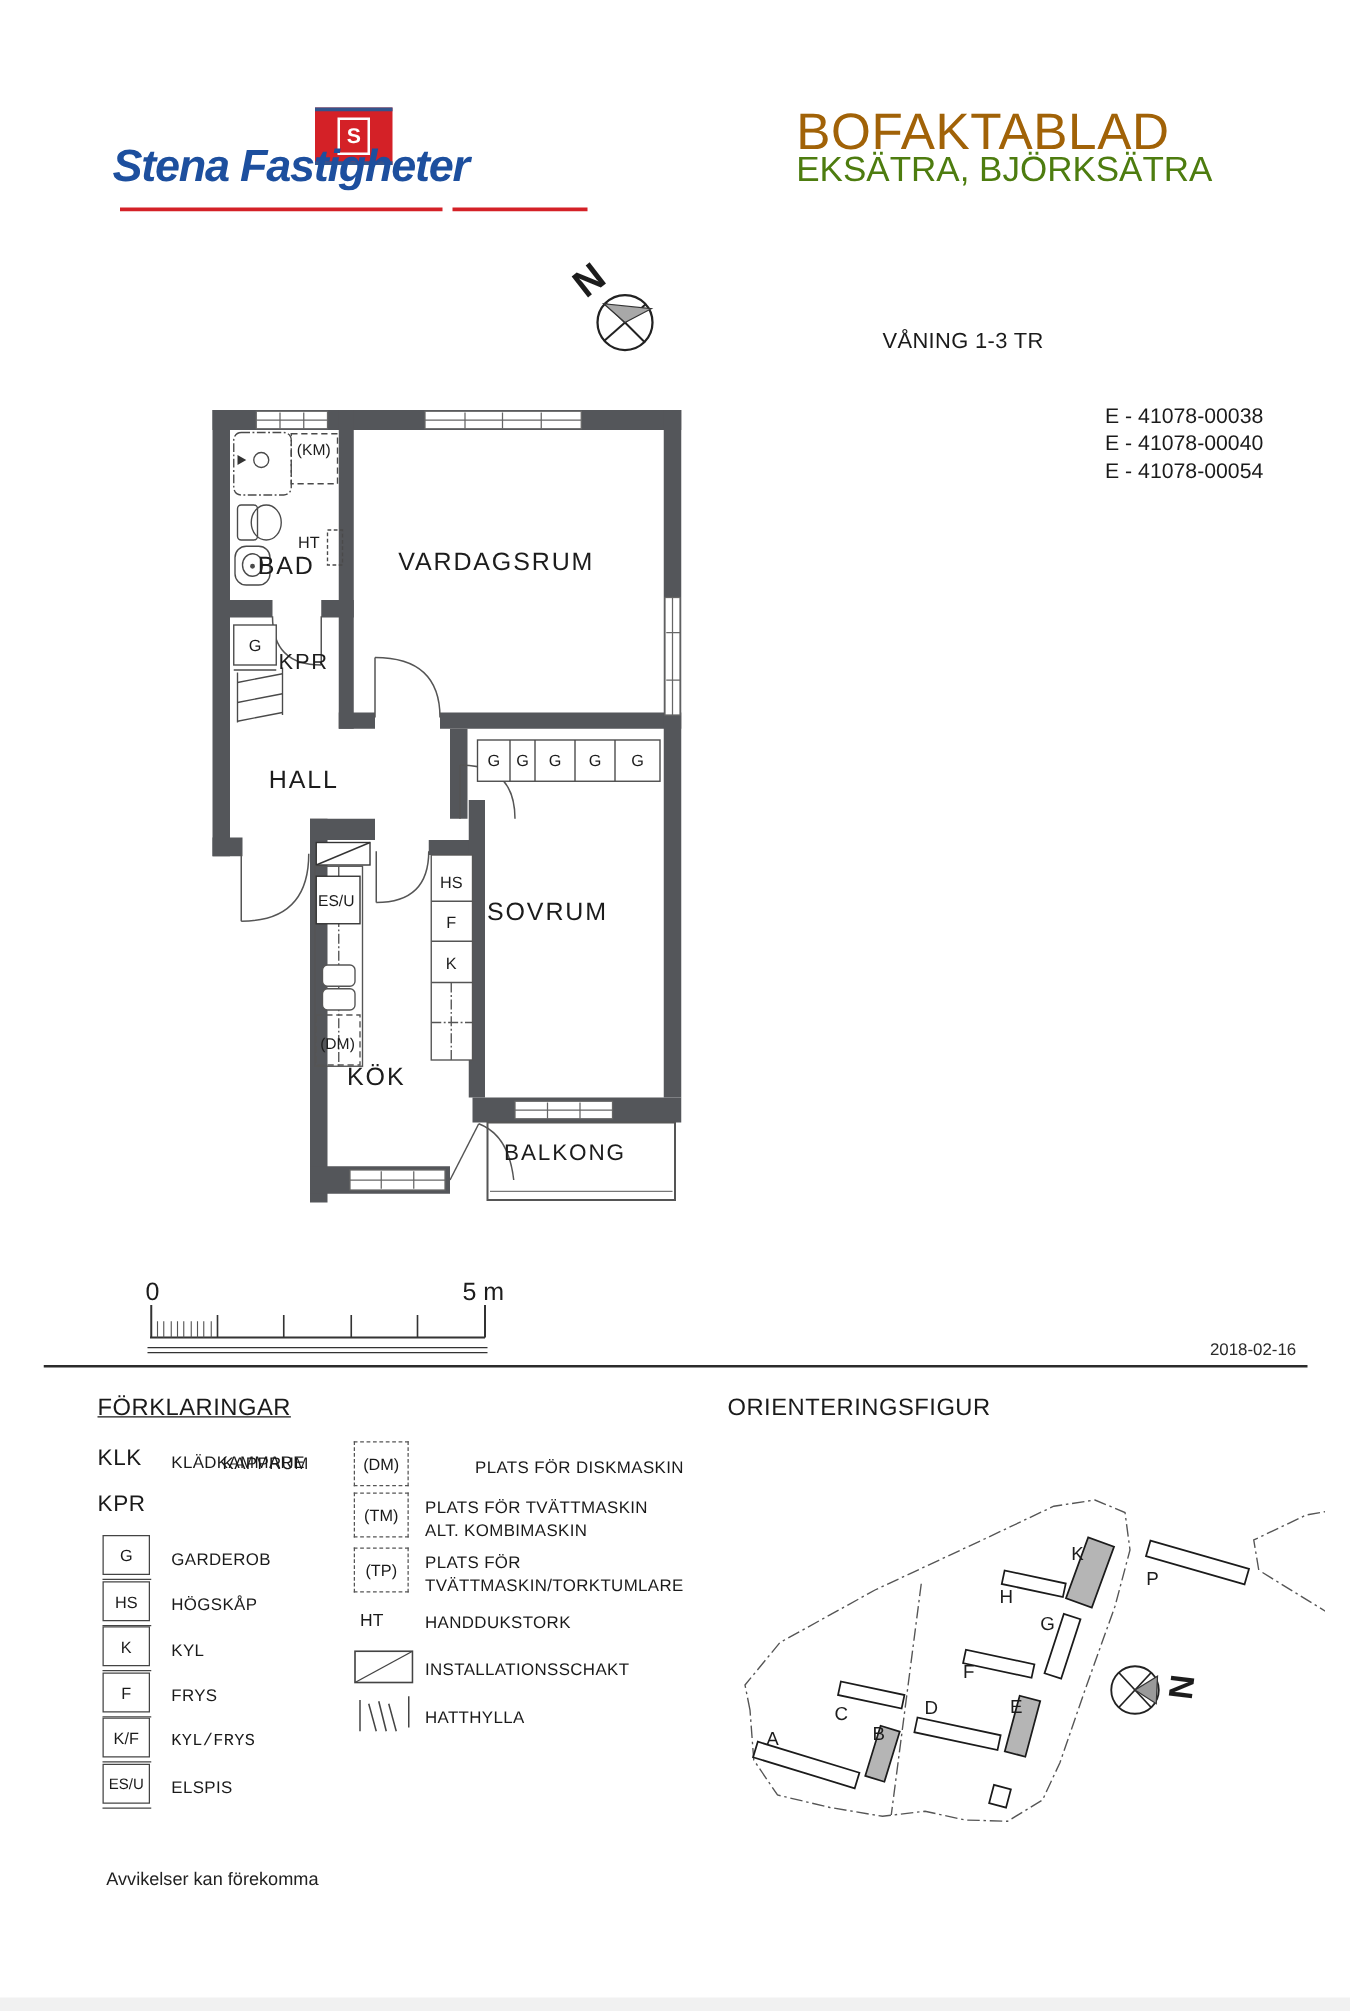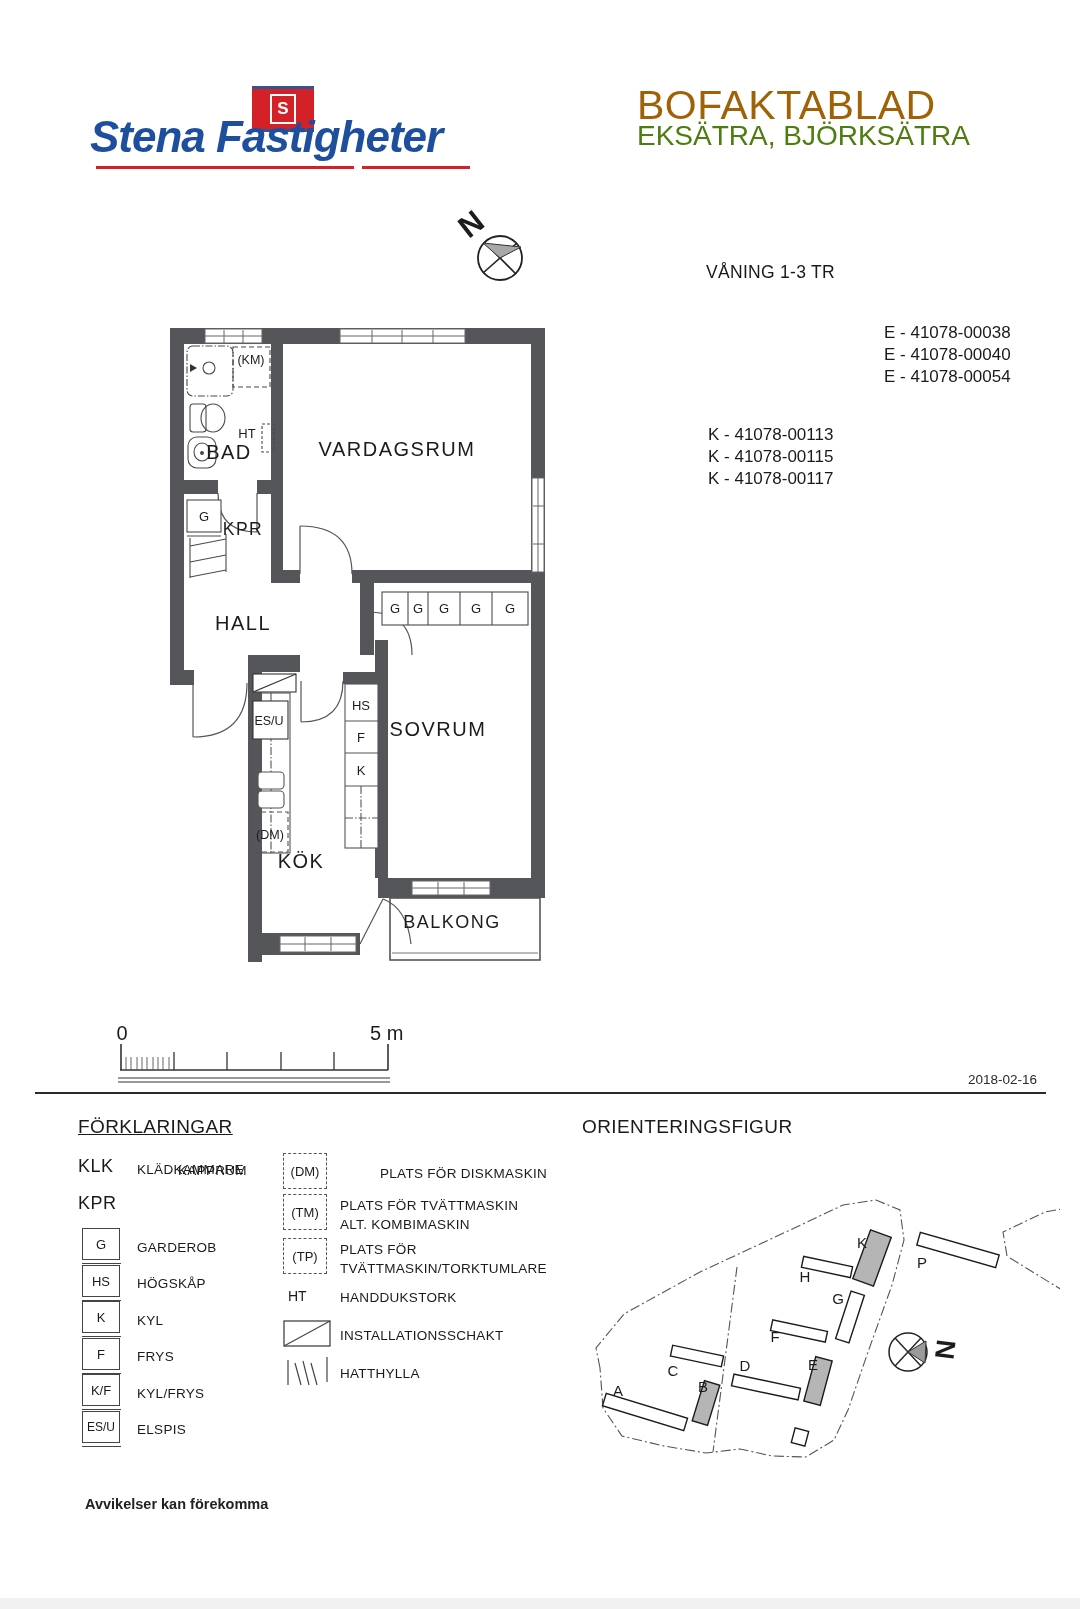--- a/index.html
+++ b/index.html
@@ -6,21 +6,21 @@
   #page{position:relative;width:1080px;height:1609px;background:#ffffff;overflow:hidden;
         font-family:"Liberation Sans",sans-serif;color:#1a1a1a;}
   .abs{position:absolute;}
 
   
   .logo-flag{position:absolute;left:252px;top:86px;width:62px;height:40px;background:#d42127;
              border-top:3px solid #33548c;border-bottom:3px solid #33548c;
              display:flex;align-items:center;justify-content:center;}
   .flag-inner{width:22px;height:26px;background:#d42127;border:2px solid #fff;color:#fff;
               font-weight:bold;font-size:17px;display:flex;align-items:center;justify-content:center;}
-  .logo-text{position:absolute;left:90px;top:112px;width:400px;font-size:44px;font-weight:bold;
+  .logo-text{position:absolute;left:90px;top:112px;width:400px;font-size:36px;font-weight:bold;
              font-style:italic;color:#1d4f9e;letter-spacing:-1px;white-space:nowrap;}
   .logo-underline{position:absolute;height:3px;background:#d42127;top:166px;}
   .lu-a{left:96px;width:258px;} .lu-b{left:362px;width:108px;}
 
   .doc-title{position:absolute;left:637px;top:82px;font-size:41px;letter-spacing:0.5px;color:#a16207;}
   .doc-subtitle{position:absolute;left:637px;top:120px;font-size:28px;color:#4d7c0f;}
 
   .apt-type{position:absolute;left:706px;top:216px;font-size:27px;color:#151515;}
   .apt-type sup{font-size:60%;}
   .apt-floor{position:absolute;left:706px;top:262px;font-size:17.5px;letter-spacing:0.3px;}
@@ -36,21 +36,21 @@
   .legend-abbr-plain{position:absolute;left:78px;font-size:18px;letter-spacing:0.5px;}
   .legend-box{position:absolute;left:82px;width:36px;height:30px;border:1.5px solid #444;
               display:flex;align-items:center;justify-content:center;font-size:13px;background:#fff;}
   .legend-box::after{content:'';position:absolute;left:-1.5px;right:-1.5px;bottom:-5px;border-top:1.5px solid #444;}
   .legend-label{position:absolute;left:137px;font-size:13.5px;letter-spacing:0.3px;white-space:pre-line;line-height:19px;}
   .legend-label-r{position:absolute;left:340px;font-size:13.5px;letter-spacing:0.3px;white-space:pre-line;line-height:19px;}
   .dashed-box{position:absolute;left:283px;width:42px;height:34px;border:1.6px dashed #555;
               display:flex;align-items:center;justify-content:center;font-size:13px;background:#fff;}
   .ht-abbr{position:absolute;left:288px;font-size:14px;}
 
-  .disclaimer{position:absolute;left:85px;top:1496px;font-size:14.5px;color:#222;font-weight:bold;}
+  .disclaimer{position:absolute;left:85px;top:1496px;font-size:14.5px;color:#222;}
 
   .bottom-strip{position:absolute;left:0;bottom:0;width:1080px;height:11px;background:#f1f1f1;}
 
   
   svg text{font-family:"Liberation Sans",sans-serif;fill:#1c1c1c;}
   .room-lbl{font-size:20px;letter-spacing:1.5px;}
   .small-lbl{font-size:13px;}
   .tiny-lbl{font-size:12.5px;}
   .map-lbl{font-size:15px;}
   .scale-lbl{font-size:20px;}
@@ -69,25 +69,20 @@
 
   <div class="doc-title">BOFAKTABLAD</div>
   <div class="doc-subtitle">EKSÄTRA, BJÖRKSÄTRA</div>
 
   <div class="apt-floor">VÅNING 1-3 TR</div>
 
   <div class="ids ids-e">
     <div>E - 41078-00038</div>
     <div>E - 41078-00040</div>
     <div>E - 41078-00054</div>
-  </div>
-  <div class="ids ids-k">
-    <div>K - 41078-00113</div>
-    <div>K - 41078-00115</div>
-    <div>K - 41078-00117</div>
   </div>
 
   <svg class="abs" style="left:430px;top:185px;" width="120" height="110" viewBox="430 185 120 110">
     <text x="458" y="236" font-size="31" font-weight="bold" transform="rotate(-38 468 222)">N</text>
     <circle cx="500" cy="258" r="22" fill="none" stroke="#222" stroke-width="1.8"></circle>
     <line x1="484" y1="242" x2="516" y2="274" stroke="#222" stroke-width="1.6"></line>
     <line x1="517" y1="243" x2="483" y2="273" stroke="#222" stroke-width="1.6"></line>
     <polygon points="500,258 483,243 521,247" fill="#a8a8a8" stroke="#333" stroke-width="1"></polygon>
   </svg>
 
@@ -277,21 +272,21 @@
   <div class="legend-box" style="top:1265px;">HS</div>
   <div class="legend-label" style="top:1274px;">HÖGSKÅP</div>
 
   <div class="legend-box" style="top:1301px;">K</div>
   <div class="legend-label" style="top:1311px;">KYL</div>
 
   <div class="legend-box" style="top:1338px;">F</div>
   <div class="legend-label" style="top:1347px;">FRYS</div>
 
   <div class="legend-box" style="top:1374px;">K/F</div>
-  <div class="legend-label" style="top:1384px;">KYL/FRYS</div>
+  <div class="legend-label" style="top:1384px;font-family:Liberation Mono, monospace;">KYL/FRYS</div>
 
   <div class="legend-box" style="top:1411px;font-size:12px;">ES/U</div>
   <div class="legend-label" style="top:1420px;">ELSPIS</div>
 
   <div class="dashed-box" style="top:1153px;">(DM)</div>
   <div class="legend-label-r" style="top:1164px;margin-left:40px;">PLATS FÖR DISKMASKIN</div>
 
   <div class="dashed-box" style="top:1194px;">(TM)</div>
   <div class="legend-label-r" style="top:1196px;">PLATS FÖR TVÄTTMASKIN
 ALT. KOMBIMASKIN</div>

